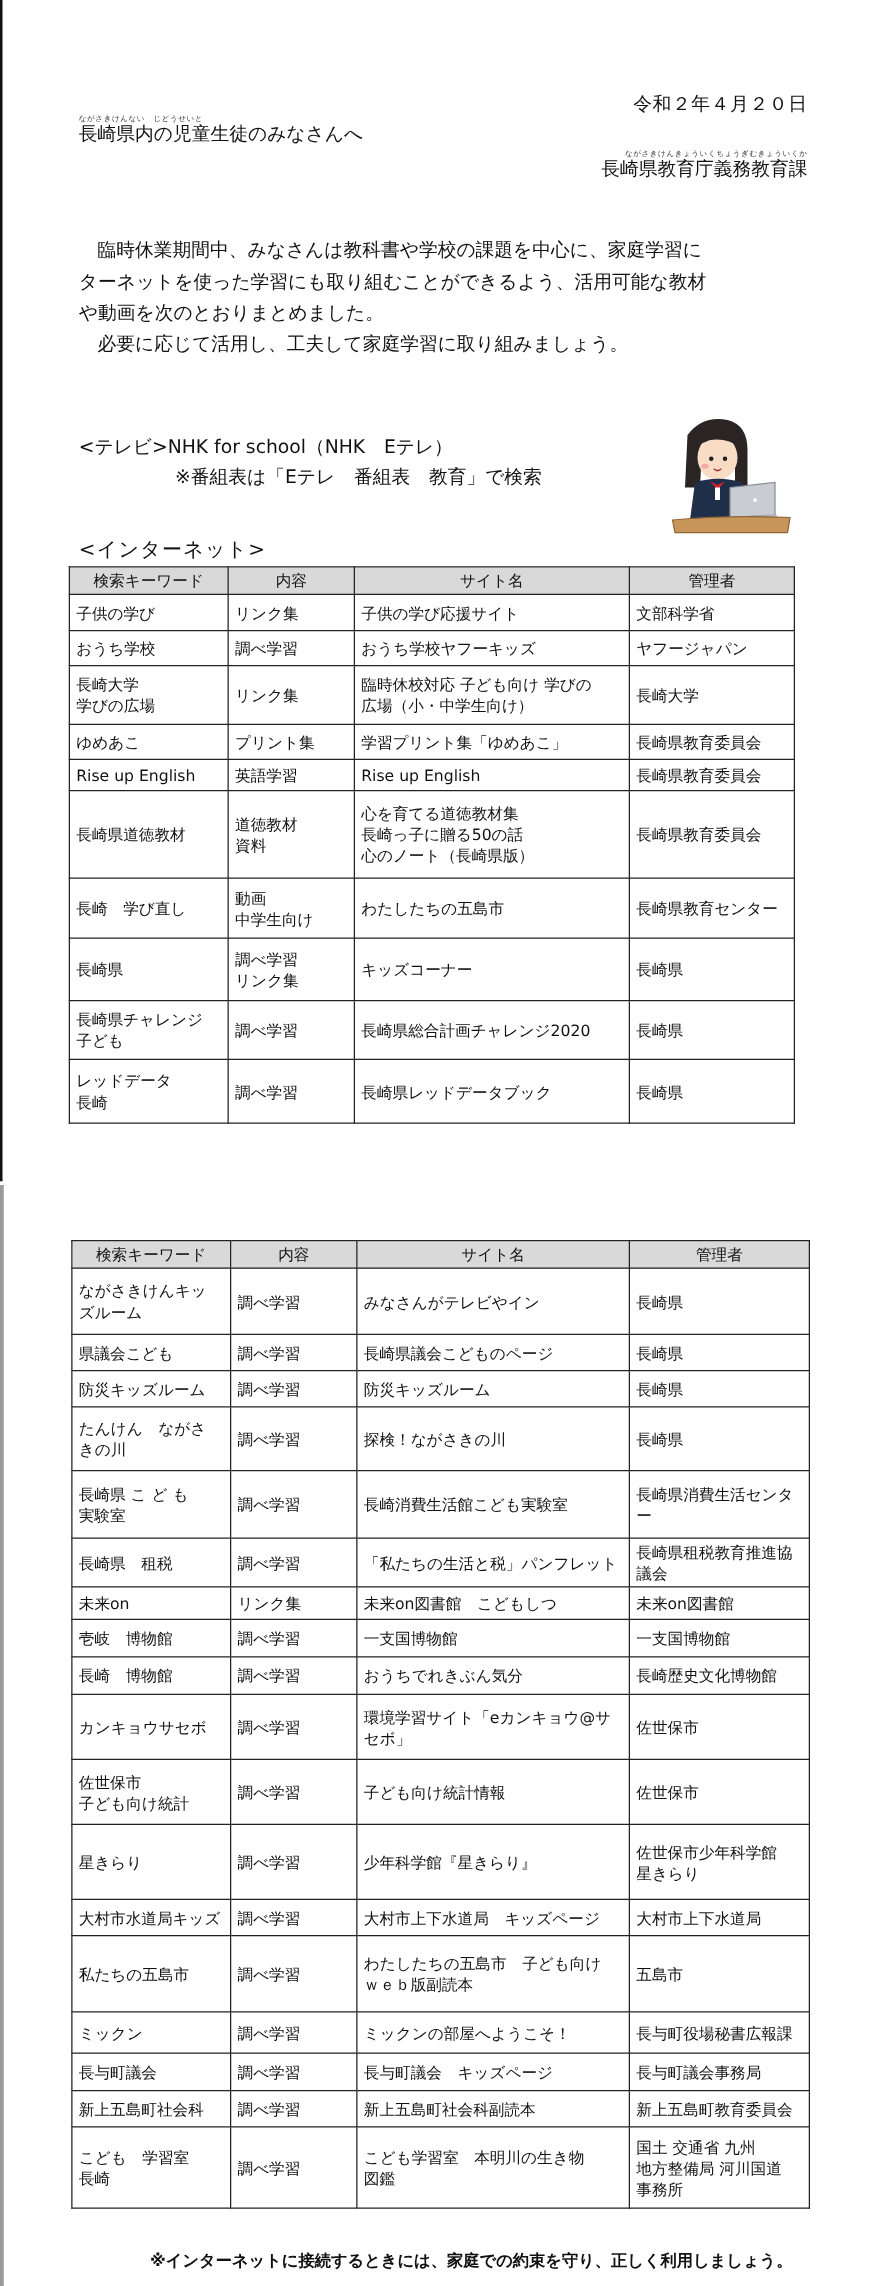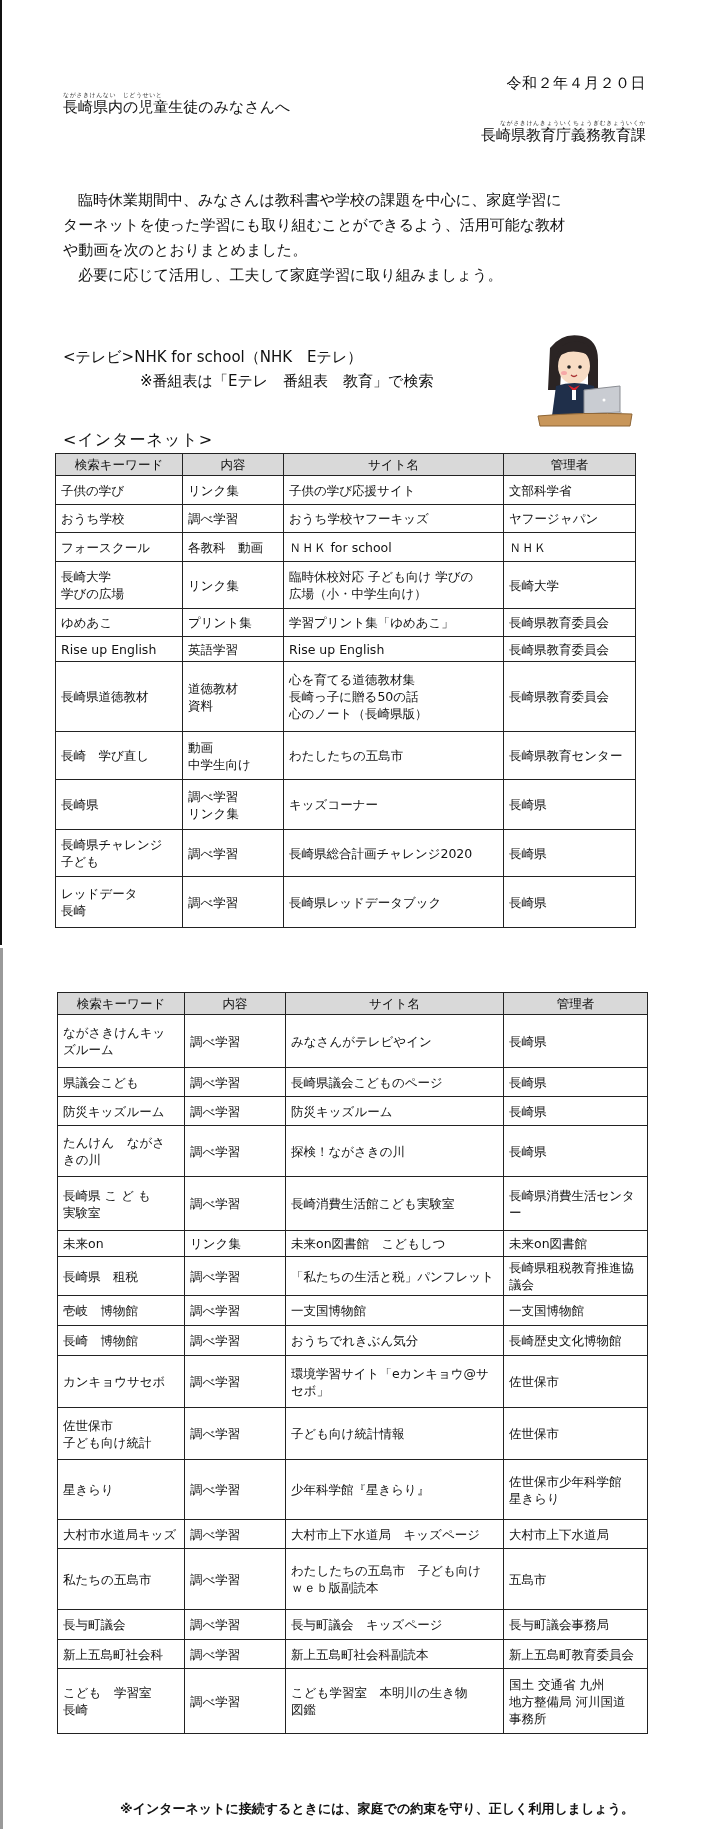--- a/index.html
+++ b/index.html
@@ -106,26 +106,20 @@
         <td>子供の学び</td>
         <td>リンク集</td>
         <td>子供の学び応援サイト</td>
         <td>文部科学省</td>
       </tr>
       <tr style="height: 28px;">
         <td>おうち学校</td>
         <td>調べ学習</td>
         <td>おうち学校ヤフーキッズ</td>
         <td>ヤフージャパン</td>
-      </tr>
-      <tr style="height: 29px;">
-        <td>フォースクール</td>
-        <td>各教科　動画</td>
-        <td>ＮＨＫ for school</td>
-        <td>ＮＨＫ</td>
       </tr>
       <tr style="height: 47px;">
         <td>長崎大学
 学びの広場</td>
         <td>リンク集</td>
         <td>臨時休校対応 子ども向け 学びの
 広場（小・中学生向け）</td>
         <td>長崎大学</td>
       </tr>
       <tr style="height: 28px;">
@@ -222,33 +216,33 @@
         <td>探検！ながさきの川</td>
         <td>長崎県</td>
       </tr>
       <tr style="height: 54px;">
         <td>長崎県 こ ど も
 実験室</td>
         <td>調べ学習</td>
         <td>長崎消費生活館こども実験室</td>
         <td>長崎県消費生活センター</td>
       </tr>
+      <tr style="height: 30px;">
+        <td>長崎県　租税</td>
+        <td>調べ学習</td>
+        <td>「私たちの生活と税」パンフレット</td>
+        <td>長崎県租税教育推進協議会</td>
+      </tr>
       <tr style="height: 26px;">
         <td>未来on</td>
         <td>リンク集</td>
         <td>未来on図書館　こどもしつ</td>
         <td>未来on図書館</td>
       </tr>
       <tr style="height: 30px;">
-        <td>長崎県　租税</td>
-        <td>調べ学習</td>
-        <td>「私たちの生活と税」パンフレット</td>
-        <td>長崎県租税教育推進協議会</td>
-      </tr>
-      <tr style="height: 30px;">
         <td>壱岐　博物館</td>
         <td>調べ学習</td>
         <td>一支国博物館</td>
         <td>一支国博物館</td>
       </tr>
       <tr style="height: 30px;">
         <td>長崎　博物館</td>
         <td>調べ学習</td>
         <td>おうちでれきぶん気分</td>
         <td>長崎歴史文化博物館</td>
@@ -279,20 +273,26 @@
         <td>調べ学習</td>
         <td>大村市上下水道局　キッズページ</td>
         <td>大村市上下水道局</td>
       </tr>
       <tr style="height: 61px;">
         <td>私たちの五島市</td>
         <td>調べ学習</td>
         <td>わたしたちの五島市　子ども向け
 ｗｅｂ版副読本</td>
         <td>五島市</td>
+      </tr>
+      <tr style="height: 33px;">
+        <td>ミックン</td>
+        <td>調べ学習</td>
+        <td>ミックンの部屋へようこそ！</td>
+        <td>長与町役場秘書広報課</td>
       </tr>
       <tr style="height: 30px;">
         <td>長与町議会</td>
         <td>調べ学習</td>
         <td>長与町議会　キッズページ</td>
         <td>長与町議会事務局</td>
       </tr>
       <tr style="height: 29px;">
         <td>新上五島町社会科</td>
         <td>調べ学習</td>

